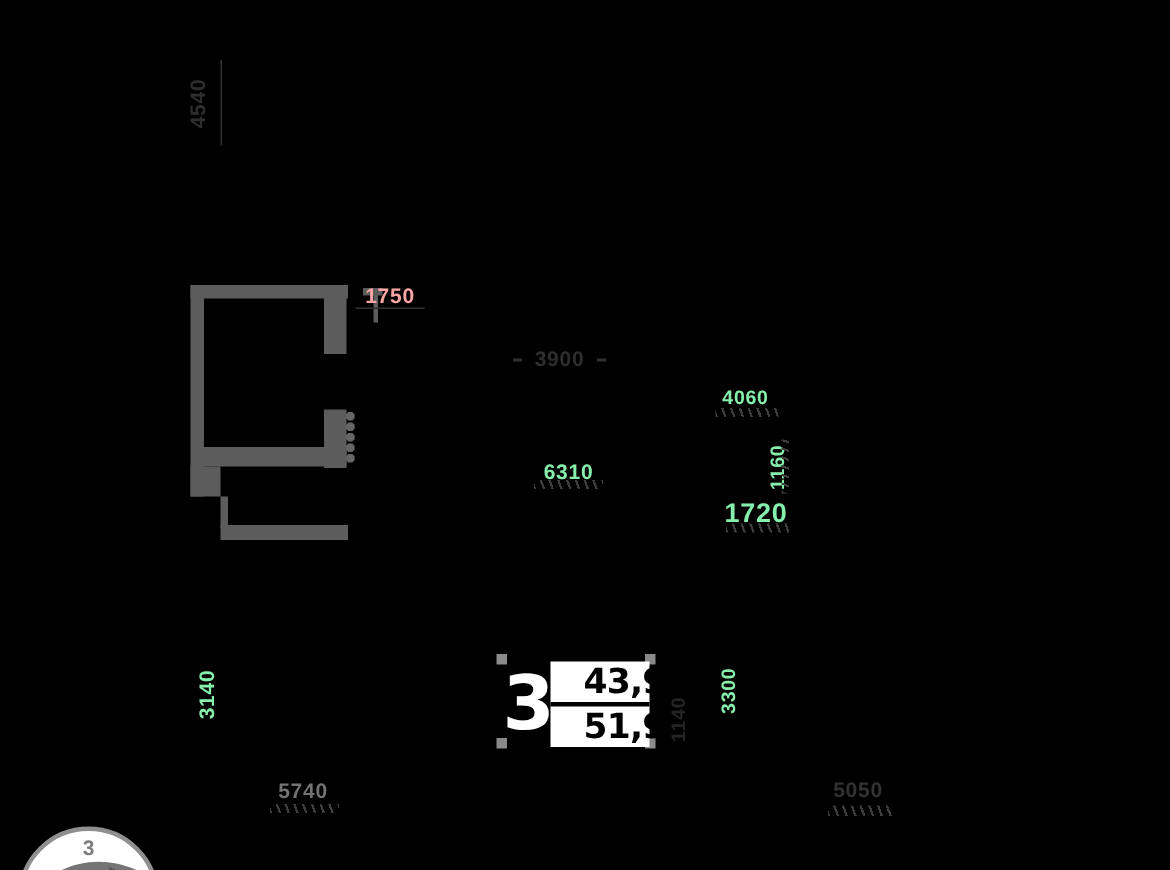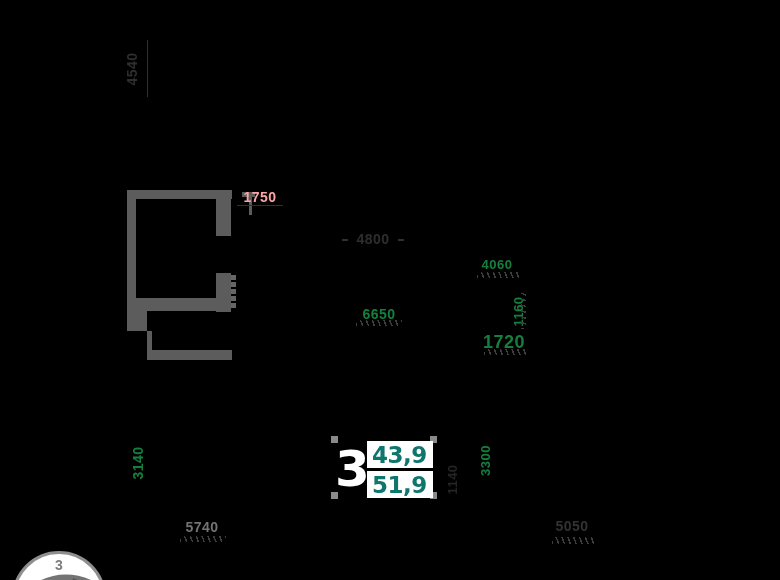--- a/index.html
+++ b/index.html
@@ -11,21 +11,21 @@
   
   .wall{position:absolute;background:#5c5c5c;}
   .dimline{position:absolute;background:#303030;}
   
   .dim{
     position:absolute;color:#2e2e2e;font-weight:bold;font-size:14px;
     letter-spacing:.5px;display:flex;align-items:center;justify-content:center;
     white-space:nowrap;line-height:1;
   }
   .dim.bright{color:#fca5a5;}
-  .dim.faint{color:#15803d;}
+  .dim.faint{color:#86efac;}
   .vdim span{transform:rotate(-90deg);white-space:nowrap;display:block;}
   .hticks{
     position:absolute;
     background:repeating-linear-gradient(70deg,#3d3d3d 0 1.5px,transparent 1.5px 5.5px);
   }
   .vticks{
     position:absolute;
     background:repeating-linear-gradient(20deg,#3d3d3d 0 1.5px,transparent 1.5px 5.5px);
   }
   .scallop{
@@ -38,22 +38,22 @@
   .badge .corner{position:absolute;width:7px;height:7px;background:#8a8a8a;}
   .badge-rooms{
     position:absolute;left:4px;top:8px;color:#fff;font-size:50px;font-weight:bold;
     line-height:1;font-family:"DejaVu Sans","Liberation Sans",sans-serif;
   }
   .badge-box{
     position:absolute;left:36px;top:5px;width:66px;height:57px;background:#fff;
     display:flex;flex-direction:column;
   }
   .badge-cell{
-    flex:1;display:flex;align-items:center;color:#0f766e;
-    font-size:23px;font-weight:bold;padding-left:5px;letter-spacing:-0.5px;
+    flex:1;display:flex;align-items:center;color:#000000;
+    font-size:23px;font-weight:bold;padding-left:22px;letter-spacing:-0.5px;
     font-family:"DejaVu Sans","Liberation Sans",sans-serif;
   }
   .badge-cell.top{border-bottom:3px solid #000;}
   
   .compass{
     position:absolute;left:12px;top:551px;width:94px;height:94px;border-radius:50%;
     background:#fff;border:3px solid #8f8f8f;box-sizing:border-box;
   }
   .compass-label{
     position:absolute;top:3px;left:0;width:100%;text-align:center;
@@ -77,25 +77,25 @@
 <div class="wall" style="left:249px;top:192px;width:3px;height:23px;"></div>
 <div class="dimline" style="left:147px;top:40px;width:1px;height:57px;"></div>
 
 <div class="dim vdim" style="left:124px;top:42px;width:16px;height:54px;">
   <span>4540</span>
 </div>
 
 <div class="dim bright" style="left:237px;top:189px;width:46px;height:15px;">1750</div>
 <div class="dimline" style="left:237px;top:205px;width:46px;height:1px;"></div>
 
-<div class="dim" style="left:350px;top:231px;width:46px;height:16px;">4800</div>
+<div class="dim" style="left:350px;top:231px;width:46px;height:16px;">3900</div>
 <div class="dimline" style="left:342px;top:239px;width:6px;height:2px;"></div>
 <div class="dimline" style="left:398px;top:239px;width:6px;height:2px;"></div>
 
-<div class="dim faint" style="left:356px;top:307px;width:46px;height:13px;">6650</div>
+<div class="dim faint" style="left:356px;top:307px;width:46px;height:13px;">6310</div>
 <div class="hticks" style="left:356px;top:320px;width:46px;height:6px;"></div>
 
 <div class="dim faint" style="left:478px;top:258px;width:38px;height:13px;font-size:13px;">4060</div>
 <div class="hticks" style="left:477px;top:272px;width:42px;height:6px;"></div>
 
 <div class="dim faint vdim" style="left:510px;top:292px;width:16px;height:38px;font-size:13px;">
   <span>1160</span>
 </div>
 <div class="vticks" style="left:521px;top:293px;width:5px;height:36px;"></div>
 

